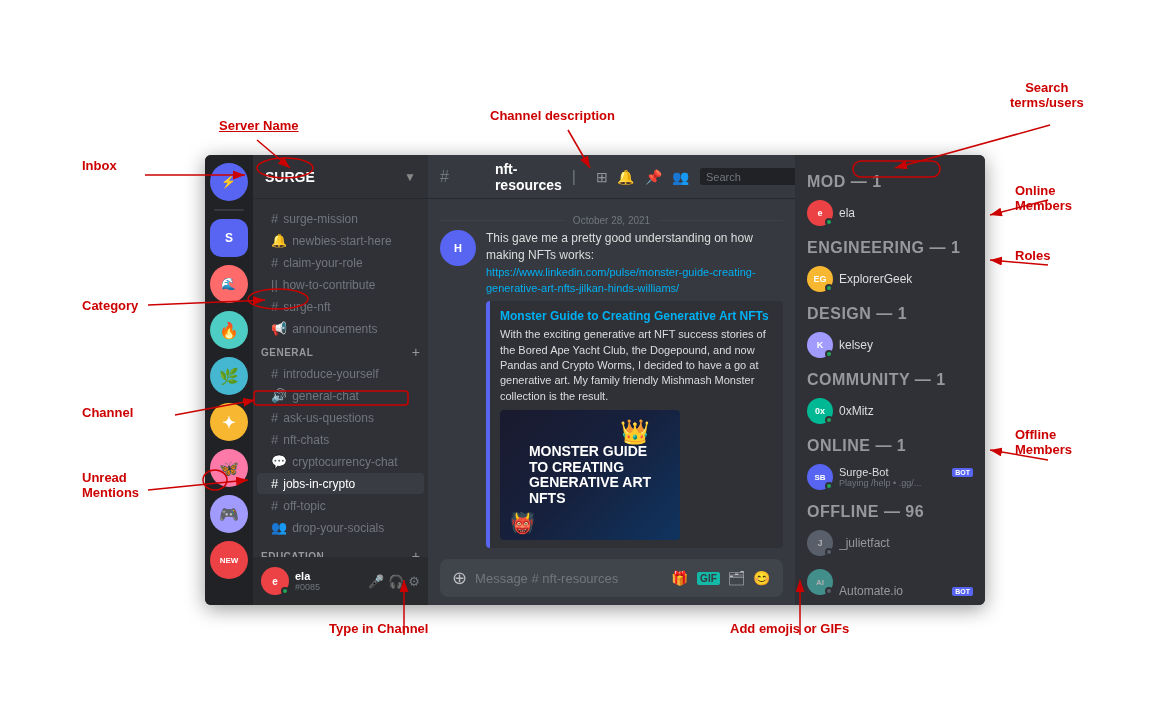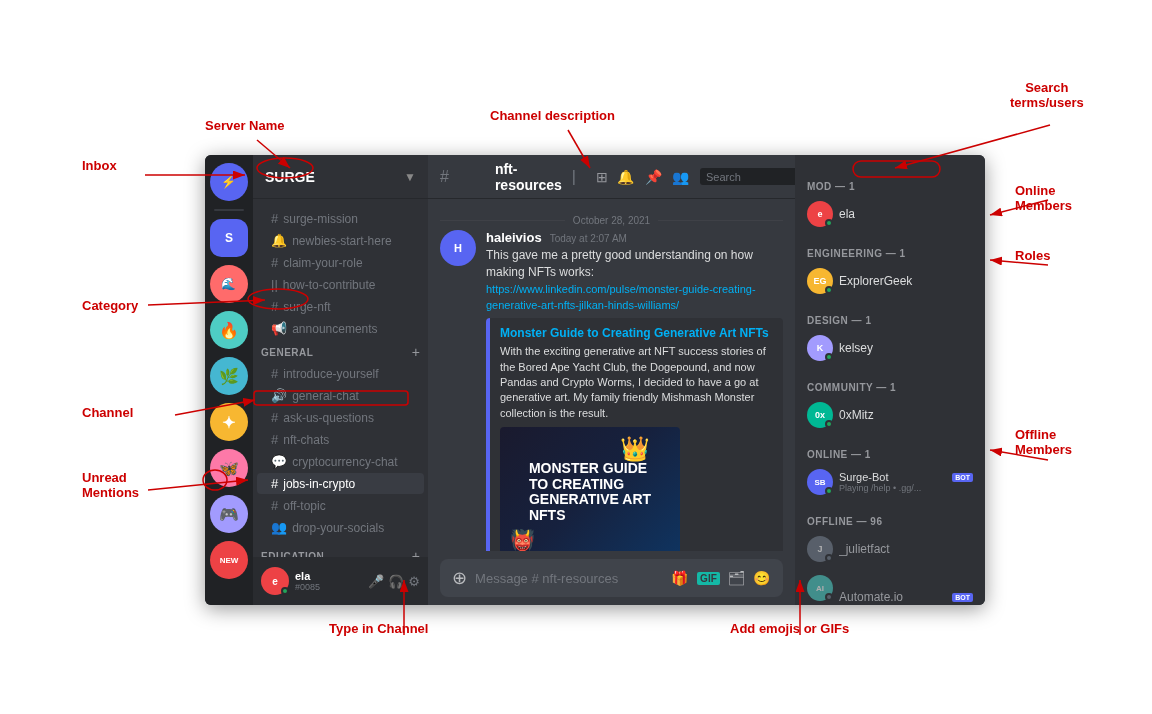--- a/index.html
+++ b/index.html
@@ -313,26 +313,26 @@
       flex-shrink: 0;
       padding: 12px 8px;
       overflow-y: auto;
       gap: 4px;
     }
     .members-sidebar::-webkit-scrollbar { width: 4px; }
     .members-sidebar::-webkit-scrollbar-thumb { background: #202225; }
 
     .members-role-header {
       color: #96989d;
-      font-size: 10px;
+      font-size: 16px;
       font-weight: 700;
       text-transform: uppercase;
       letter-spacing: 0.5px;
       padding: 6px 4px 2px 4px;
-      margin-top: 8px;
+      margin-top: 0;
     }
     .member-item {
       display: flex;
       align-items: center;
       gap: 6px;
       padding: 3px 4px;
       border-radius: 4px;
       cursor: pointer;
     }
     .member-avatar {
@@ -526,24 +526,20 @@
 
       <div class="date-divider">
         <div class="date-line"></div>
         <span class="date-text">October 28, 2021</span>
         <div class="date-line"></div>
       </div>
 
       <div class="message-group">
         <div class="message-avatar" style="background:#5865f2;">H</div>
         <div class="message-content-area">
-          <div class="message-header">
-            <span class="message-author">haleivios</span>
-            <span class="message-time">Today at 2:07 AM</span>
-          </div>
           <div class="message-text">
             This gave me a pretty good understanding on how making NFTs works:
             <a class="message-link">https://www.linkedin.com/pulse/monster-guide-creating-generative-art-nfts-jilkan-hinds-williams/</a>
           </div>
           <div class="embed-card">
             <div class="embed-title">Monster Guide to Creating Generative Art NFTs</div>
             <div class="embed-desc">With the exciting generative art NFT success stories of the Bored Ape Yacht Club, the Dogepound, and now Pandas and Crypto Worms, I decided to have a go at generative art. My family friendly Mishmash Monster collection is the result.</div>
             <div class="nft-image-box" style="margin-top:6px;">
               <span class="nft-crown">👑</span>
               <div class="nft-text-main">MONSTER GUIDE<br>to creating<br>Generative Art<br>NFTs</div>
@@ -680,21 +676,21 @@
   <line x1="1048" y1="460" x2="990" y2="450" stroke="#cc0000" stroke-width="1.5" marker-end="url(#arrowhead)"></line>
 
   <defs>
     <marker id="arrowhead" markerWidth="8" markerHeight="6" refX="8" refY="3" orient="auto">
       <polygon points="0 0, 8 3, 0 6" fill="#cc0000"></polygon>
     </marker>
   </defs>
 </svg>
 
 <div class="ann-label" style="left:82px; top:158px;">Inbox</div>
-<div class="ann-label" style="left:205px; top:118px;">Server Name</div>
+<div class="ann-label" style="left:219px; top:118px;text-decoration:underline;">Server Name</div>
 <div class="ann-label" style="left:490px; top:108px;">Channel description</div>
 <div class="ann-label" style="left:1010px; top:80px; text-align:center;">Search<br>terms/users</div>
 <div class="ann-label" style="left:1015px; top:183px; text-align:left;">Online<br>Members</div>
 <div class="ann-label" style="left:1015px; top:248px;">Roles</div>
 <div class="ann-label" style="left:82px; top:298px;">Category</div>
 <div class="ann-label" style="left:82px; top:405px;">Channel</div>
 <div class="ann-label" style="left:82px; top:470px;">Unread<br>Mentions</div>
 <div class="ann-label" style="left:329px; top:621px;">Type in Channel</div>
 <div class="ann-label" style="left:730px; top:621px;">Add emojis or GIFs</div>
 <div class="ann-label" style="left:1015px; top:427px;">Offline<br>Members</div>

